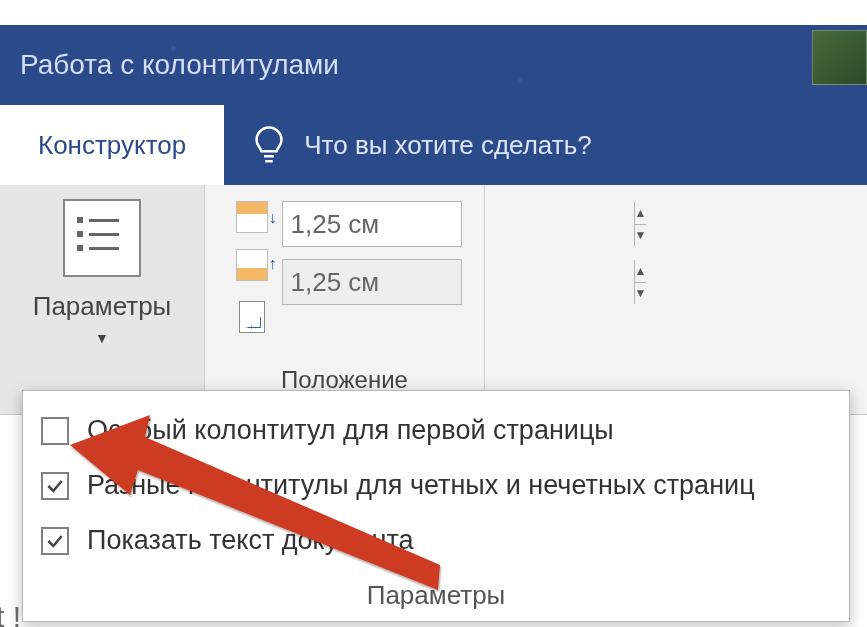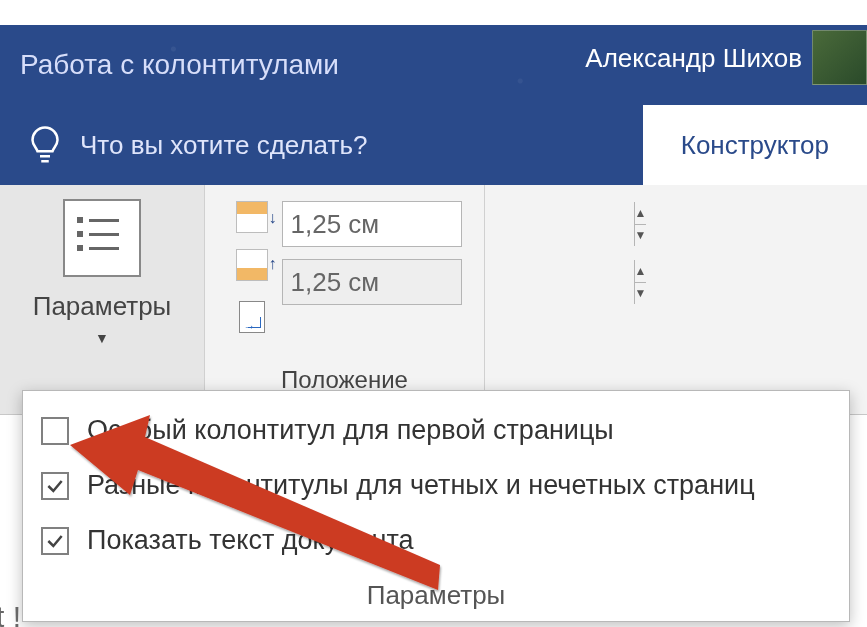--- a/index.html
+++ b/index.html
@@ -178,35 +178,34 @@
     left:60px; top:415px;
     width:400px; height:190px;
     pointer-events:none;
   }
 </style>
 </head>
 <body>
 
 <div class="titlebar">
   <div class="title">Работа с колонтитулами</div>
-  <div class="user">Александр Шихов</div>
   <div class="avatar"></div>
 </div>
 
 <div class="tabbar">
+  <div class="tab active">
+    <span>Конструктор</span>
+  </div>
   <div class="tab search">
     <svg class="bulb" viewBox="0 0 24 32">
       <path d="M12 2 C6 2 2 7 2 12 C2 16 5 18 6 21 L18 21 C19 18 22 16 22 12 C22 7 18 2 12 2 Z" fill="none" stroke="#fff" stroke-width="2"></path>
       <line x1="8" y1="25" x2="16" y2="25" stroke="#fff" stroke-width="2"></line>
       <line x1="9" y1="29" x2="15" y2="29" stroke="#fff" stroke-width="2"></line>
     </svg>
     <span>Что вы хотите сделать?</span>
-  </div>
-  <div class="tab active">
-    <span>Конструктор</span>
   </div>
 </div>
 
 <div class="ribbon">
 
   <div class="group grp-params">
     <div class="grp-content">
       <div class="params-btn">
         <div class="doc-icon"></div>
         <div class="param-label">Параметры</div>

